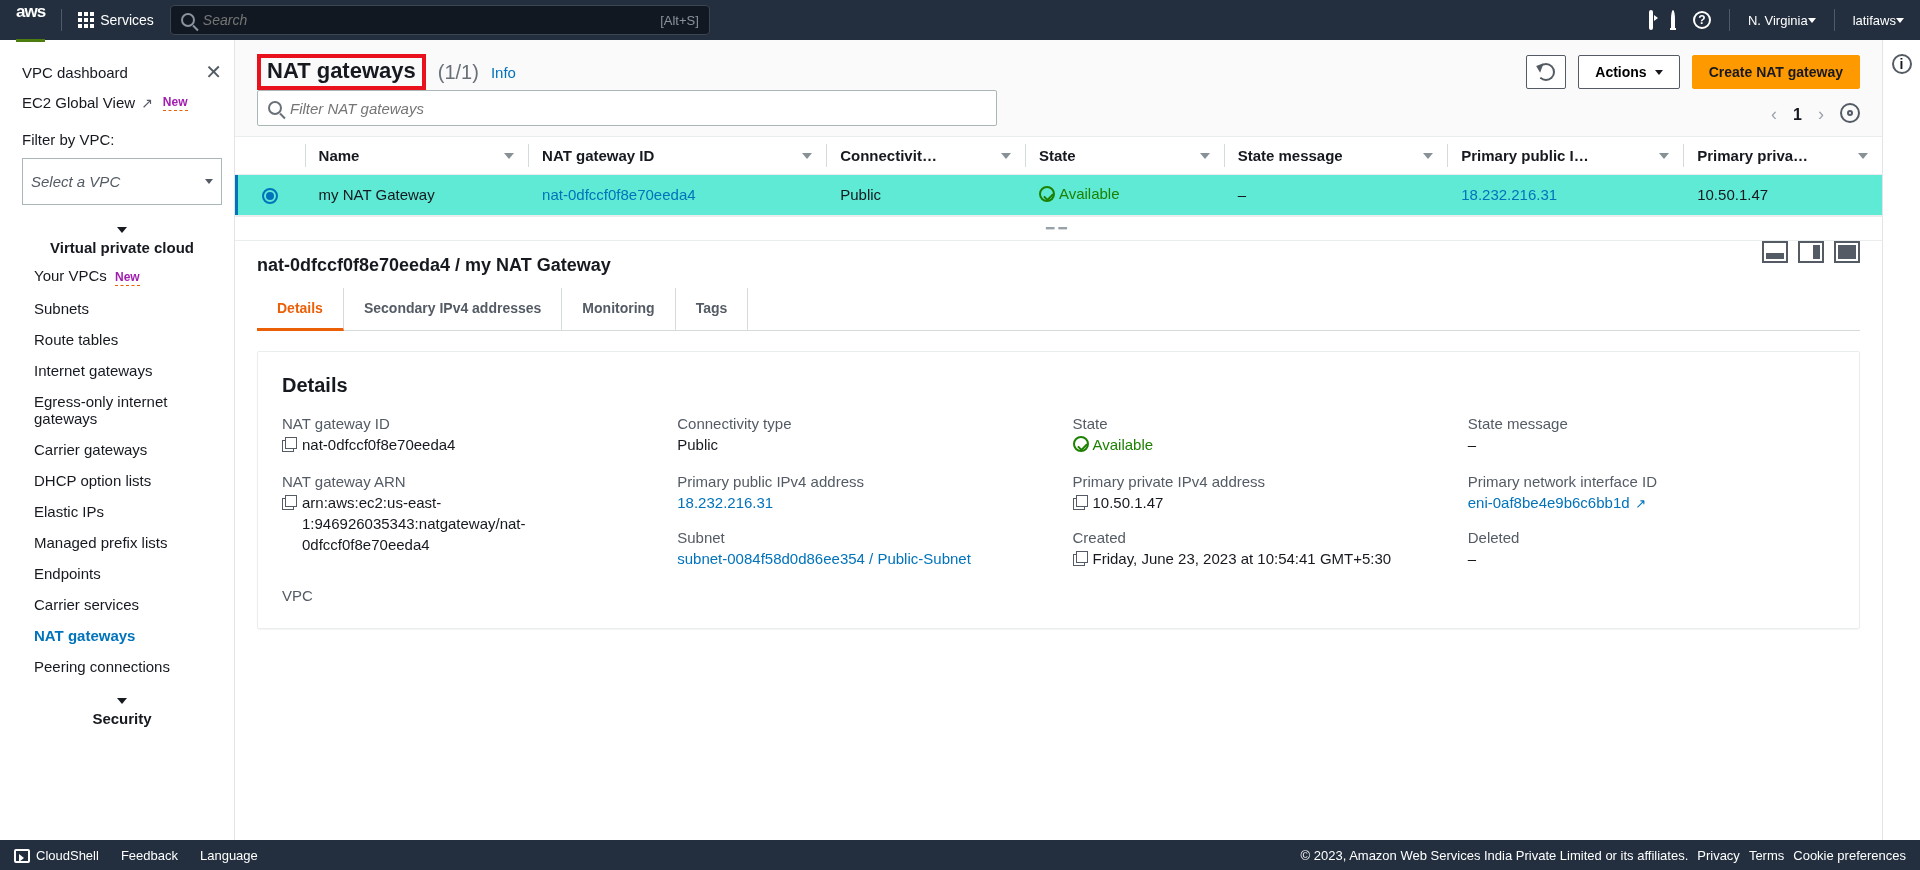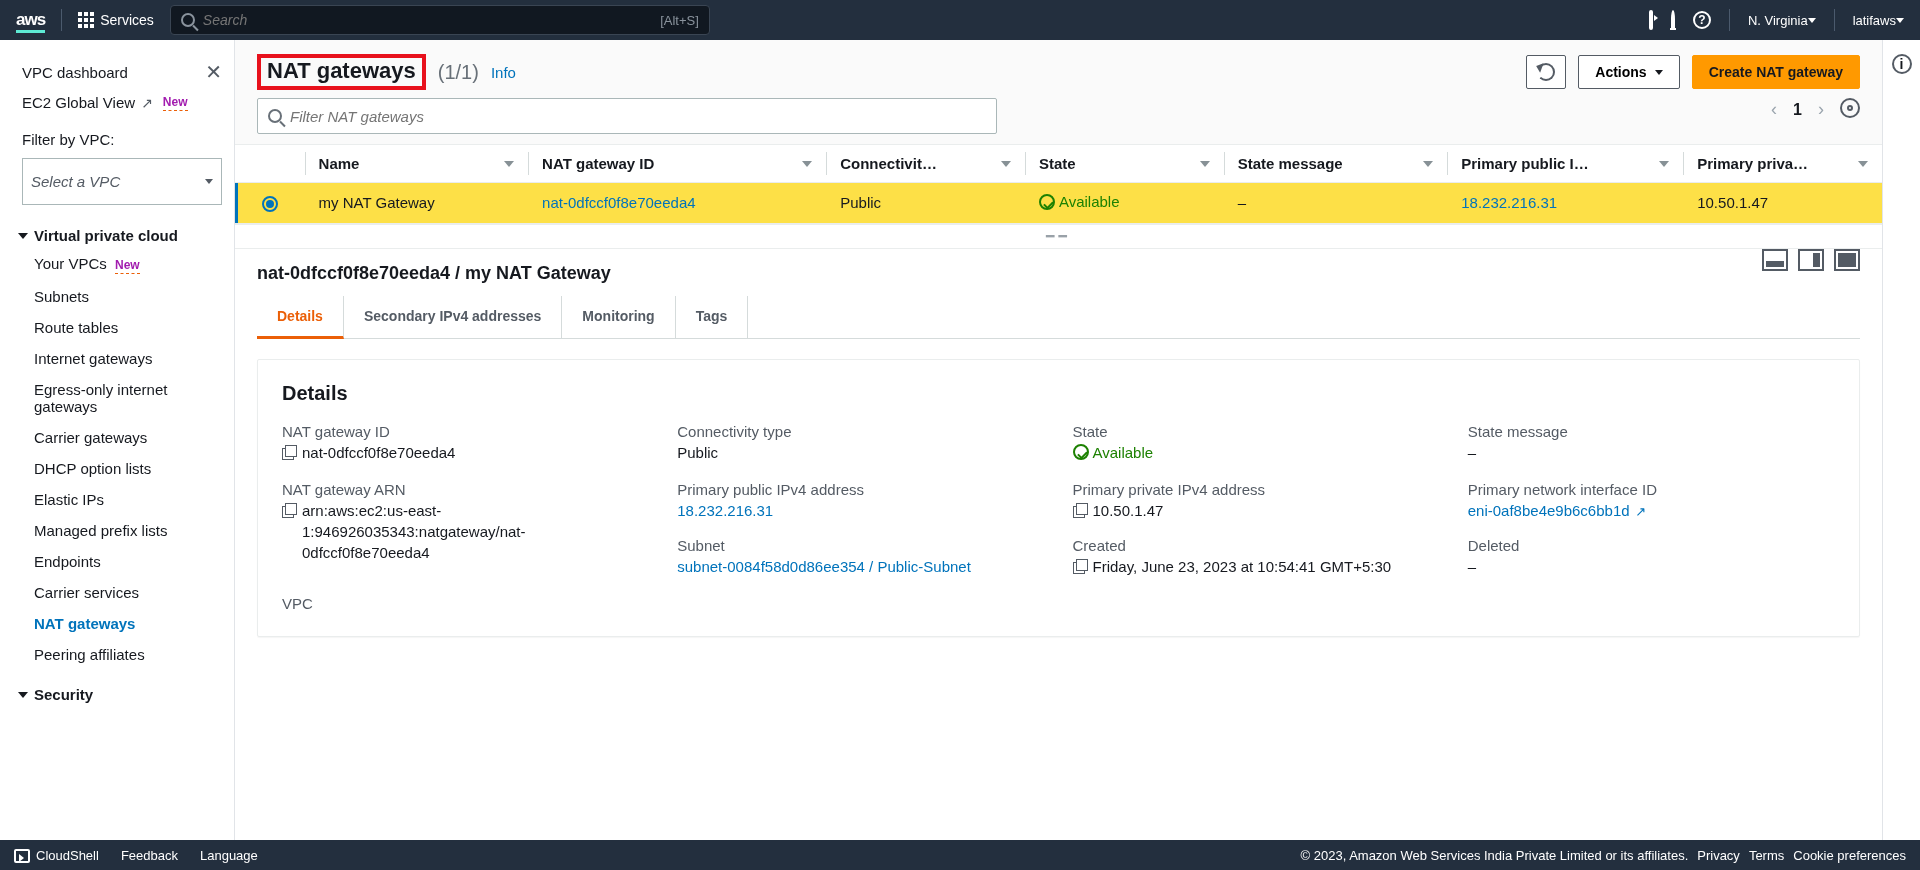--- a/index.html
+++ b/index.html
@@ -1,21 +1,21 @@
 <!DOCTYPE html>
 <html><head>
 <meta charset="utf-8">
 <style>
   * { box-sizing: border-box; margin: 0; padding: 0; }
   html, body { height: 100%; font-family: "Amazon Ember", "Helvetica Neue", Arial, sans-serif; font-size: 14px; color: #16191f; background:#fff; }
   a { text-decoration:none; }
   
   .topbar { height:40px; background:#232f3e; color:#fff; display:flex; align-items:center; padding:0 16px; gap:16px; }
   .aws-logo { font-weight:700; color:#fff; font-size:17px; letter-spacing:-1px; display:flex; align-items:center; }
-  .aws-logo-underline{ display:inline-block; border-bottom:3px solid #5eead4; margin-bottom:-3px; padding-bottom:0;}
+  .aws-logo-underline{ display:inline-block; border-bottom:3px solid #4d7c0f; margin-bottom:-3px; padding-bottom:17px;}
   .vline { width:1px; height:22px; background:#4b5a6d; }
   .services { display:flex; align-items:center; gap:6px; cursor:pointer; }
   .grid-icon { display:inline-grid; grid-template-columns:repeat(3,4px); grid-template-rows:repeat(3,4px); gap:2px; }
   .grid-icon span{background:#fff;}
   .searchbox { flex:0 0 540px; height:30px; background:#111821; border:1px solid #3a4553; border-radius:4px; display:flex; align-items:center; padding:0 10px; color:#8a939d; gap:8px; }
   .searchbox input { flex:1; background:transparent; border:0; outline:0; color:#fff; font-style:italic; font-size:14px;}
   .searchbox .shortcut{ color:#8a939d; font-size:13px; }
   .topbar-right{ margin-left:auto; display:flex; align-items:center; gap:18px; }
   .top-icon{ color:#fff; cursor:pointer; }
   .topbar .dd{ display:flex; align-items:center; cursor:pointer; color:#fff; font-size:13px;}
@@ -23,55 +23,55 @@
   
   .shell{ display:flex; height:calc(100% - 40px - 30px); }
   
   .leftnav{ width:235px; border-right:1px solid #e1e4e8; overflow-y:auto; padding:16px 8px 16px 18px; font-size:15px;}
   .leftnav .row{ display:flex; align-items:center; padding:6px 4px; color:#16191f; cursor:pointer; gap:6px;}
   .close-x{ margin-left:auto; font-size:20px; color:#545b64; cursor:pointer; line-height:1;}
   .badge-new{ display:inline-block; color:#a21caf; font-size:12px; font-weight:700; border-bottom:1px dashed #eb5f07; padding:0 0 1px; margin-left:4px;}
   .ext-link-icon{ font-size:14px; color:#545b64;}
   .filter-label{ margin-top:10px; padding:4px;}
   .vpc-select{ margin:6px 4px 16px 4px; border:1px solid #aab7b8; height:47px; display:flex; align-items:center; padding:0 8px; font-style:italic; color:#545b64; cursor:pointer; justify-content:space-between;}
-  .section-head{ display:flex; align-items:center; gap:6px; font-weight:700; padding:6px 0 4px; cursor:pointer;}
+  .section-head{ display:flex; align-items:center; gap:6px; font-weight:700; padding:6px 0 4px; cursor:pointer;flex-direction:column;}
   .caret-down-sm{ width:0;height:0;border-left:5px solid transparent;border-right:5px solid transparent;border-top:6px solid #16191f; }
   .nav-item{ display:block; padding:7px 4px 7px 16px; color:#16191f; cursor:pointer;}
   .nav-item.active{ color:#0073bb; font-weight:700;}
   .nav-item .badge-new{ font-weight:700;}
   
   .main{ flex:1; min-width:0; display:flex; }
   .main-inner{ flex:1; min-width:0; overflow:hidden; display:flex; flex-direction:column;}
   .mini-rail{ width:38px; border-left:1px solid #e1e4e8; display:flex; flex-direction:column; align-items:center; padding-top:14px;}
   .mini-rail .info-circle{ width:20px;height:20px; border:2px solid #545b64; border-radius:50%; display:flex;align-items:center;justify-content:center; font-weight:700; cursor:pointer;}
   .header-area{ padding:14px 22px 10px 22px; background:#fafafa; border-bottom:1px solid #eaeded; }
   .hr1{ display:flex; align-items:center; gap:12px;}
   .title-box{ border:4px solid #e8111c; padding:0 6px 2px 6px;}
   .page-title{ font-size:22px; font-weight:700;}
   .count-dim{ color:#687078; font-size:20px;}
   .info-link{ color:#0073bb; font-size:15px; cursor:pointer;}
   .hr1-right{ margin-left:auto; display:flex; align-items:flex-end; gap:12px;}
   .btn{ height:34px; border:1px solid #545b64; background:#fff; border-radius:2px; display:inline-flex; align-items:center; padding:0 16px; font-weight:700; cursor:pointer; gap:8px; font-size:14px;}
   .btn.icon-only{ padding:0 10px;}
   .btn.primary{ background:#ff9900; border-color:#ff9900; color:#16191f;}
-  .hr2{ display:flex; align-items:flex-start; margin-top:8px; gap:20px;}
+  .hr2{ display:flex; align-items:flex-end; margin-top:0; gap:20px;}
   .filterbox{ flex:0 1 740px; height:36px; border:1px solid #aab7b8; border-radius:2px; background:#fff; display:flex; align-items:center; padding:0 10px; gap:8px;}
   .filterbox input{ border:0; outline:0; flex:1; font-size:15px; font-style:italic; color:#687078; background:transparent;}
   .pager{ margin-left:auto; display:flex; align-items:center; gap:16px;}
   .pager .arrow{ color:#9aa4ad; font-size:18px; cursor:default;}
   .pager .page{ font-weight:700; font-size:16px;}
   .gear{ cursor:pointer; }
   
   .tablewrap{ overflow-x:auto; border-bottom:1px solid #eaeded; position:relative; scrollbar-color:#b9bec4 #e9ecef; }
   table.grid{ border-collapse:collapse; min-width:1540px; width:100%; font-size:15px; table-layout:fixed;}
   table.grid th{ text-align:left; font-weight:700; padding:10px 14px; border-bottom:1px solid #eaeded; color:#16191f; white-space:nowrap; overflow:hidden; text-overflow:ellipsis; position:relative;}
   table.grid th:not(:first-child)::before{ content:""; position:absolute; left:0; top:20%; bottom:20%; width:1px; background:#d5dbdb; }
   table.grid th .sort-tri{ float:right; color:#879196;}
   table.grid td{ padding:10px 14px; border-bottom:1px solid #eaeded; white-space:nowrap; overflow:hidden; text-overflow:ellipsis;}
-  tr.sel{ background:#fde047;}
+  tr.sel{ background:#5eead4;}
   tr.sel td:first-child{ position:relative;}
   tr.sel td:first-child::before{ content:""; position:absolute; left:0; top:0; bottom:0; width:3px; background:#0073bb;}
   .radio-on{ width:16px;height:16px;border:2px solid #0073bb;border-radius:50%; display:inline-flex;align-items:center;justify-content:center;}
   .radio-on::after{content:"";width:8px;height:8px;background:#0073bb;border-radius:50%;}
   .link{ color:#0073bb; cursor:pointer;}
   .ok{ color:#1d8102; font-weight:400; display:inline-flex; align-items:center; gap:4px;}
   .ok-circle{ width:16px;height:16px;border:2px solid #1d8102;border-radius:50%; position:relative;}
   .ok-circle::after{content:"";position:absolute; left:3px; top:5px; width:7px; height:4px; border-left:2px solid #1d8102; border-bottom:2px solid #1d8102; transform:rotate(-45deg);}
   .sort-tri{ width:0;height:0;border-left:5px solid transparent;border-right:5px solid transparent;border-top:6px solid currentColor; display:inline-block;}
   .tablewrap{ scrollbar-width:auto; }
@@ -191,21 +191,21 @@
     <a class="nav-item">Route tables</a>
     <a class="nav-item">Internet gateways</a>
     <a class="nav-item">Egress-only internet gateways</a>
     <a class="nav-item">Carrier gateways</a>
     <a class="nav-item">DHCP option lists</a>
     <a class="nav-item">Elastic IPs</a>
     <a class="nav-item">Managed prefix lists</a>
     <a class="nav-item">Endpoints</a>
     <a class="nav-item">Carrier services</a>
     <a class="nav-item active">NAT gateways</a>
-    <a class="nav-item">Peering affiliates</a>
+    <a class="nav-item">Peering connections</a>
 
     <div class="section-head" style="margin-top:10px">
       <span class="caret-down-sm"></span>
       <span>Security</span>
     </div>
   </nav>
 
   <div class="main">
     <div class="main-inner">
       <div class="header-area">

